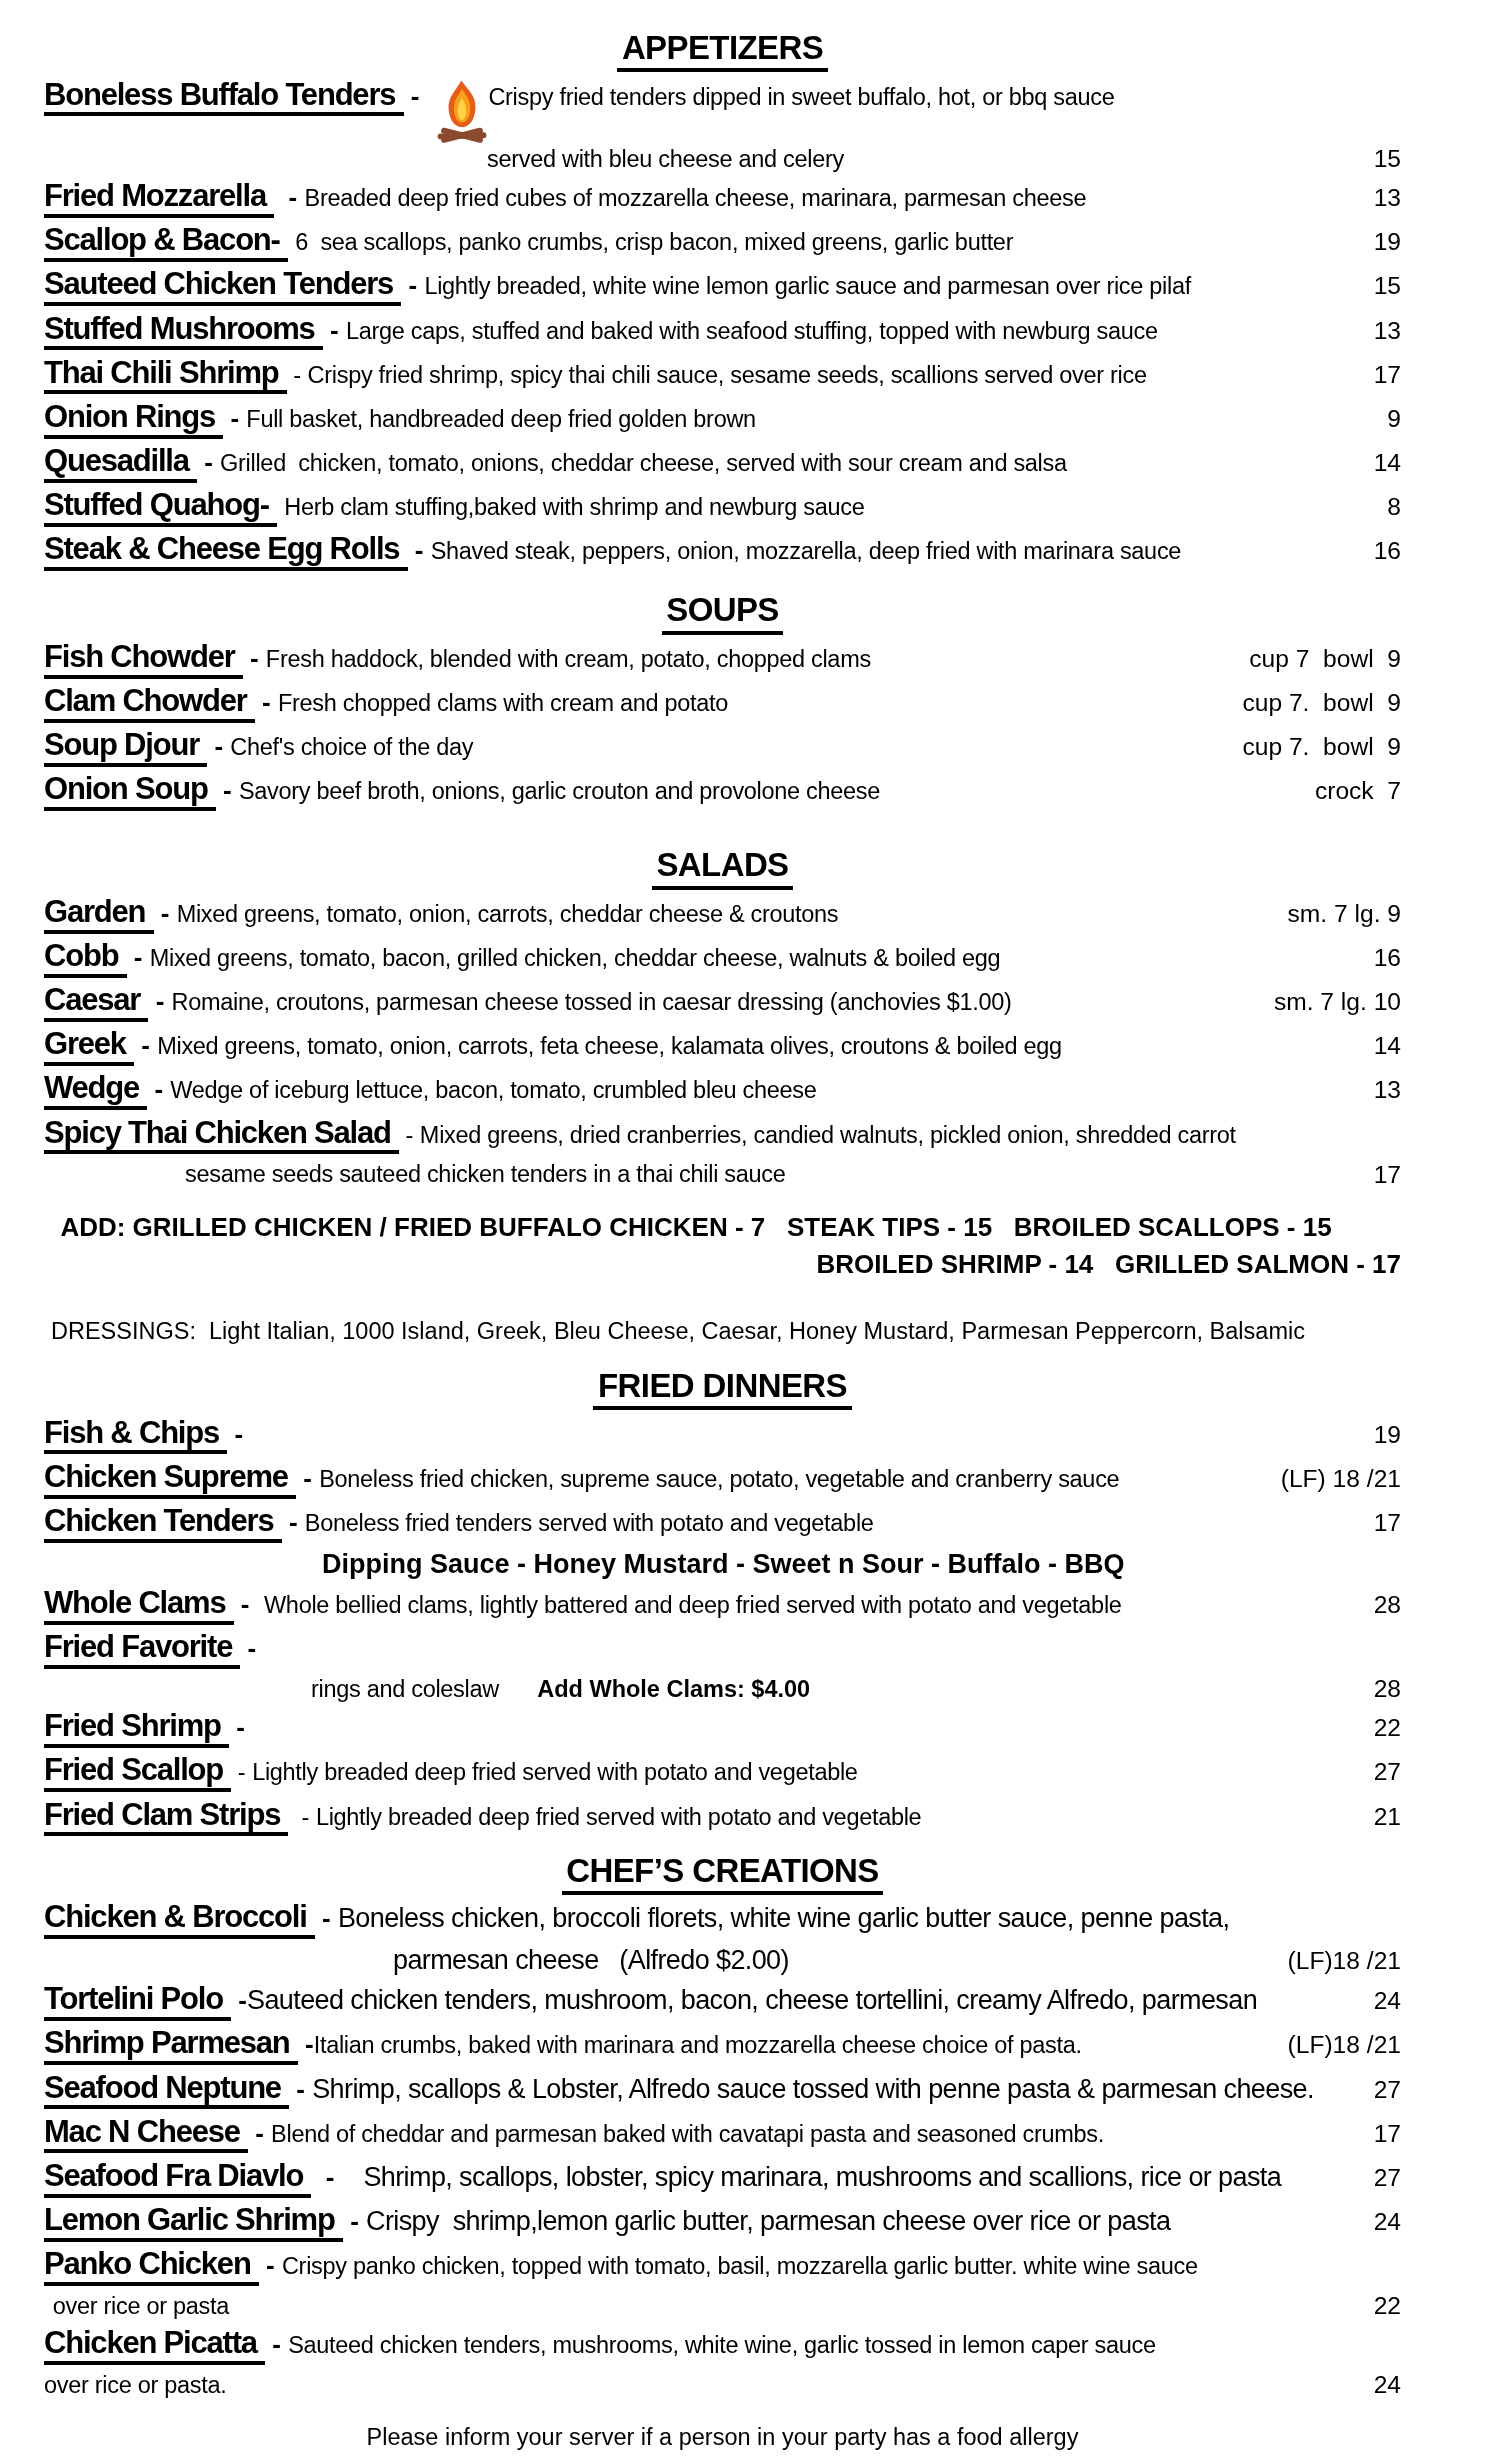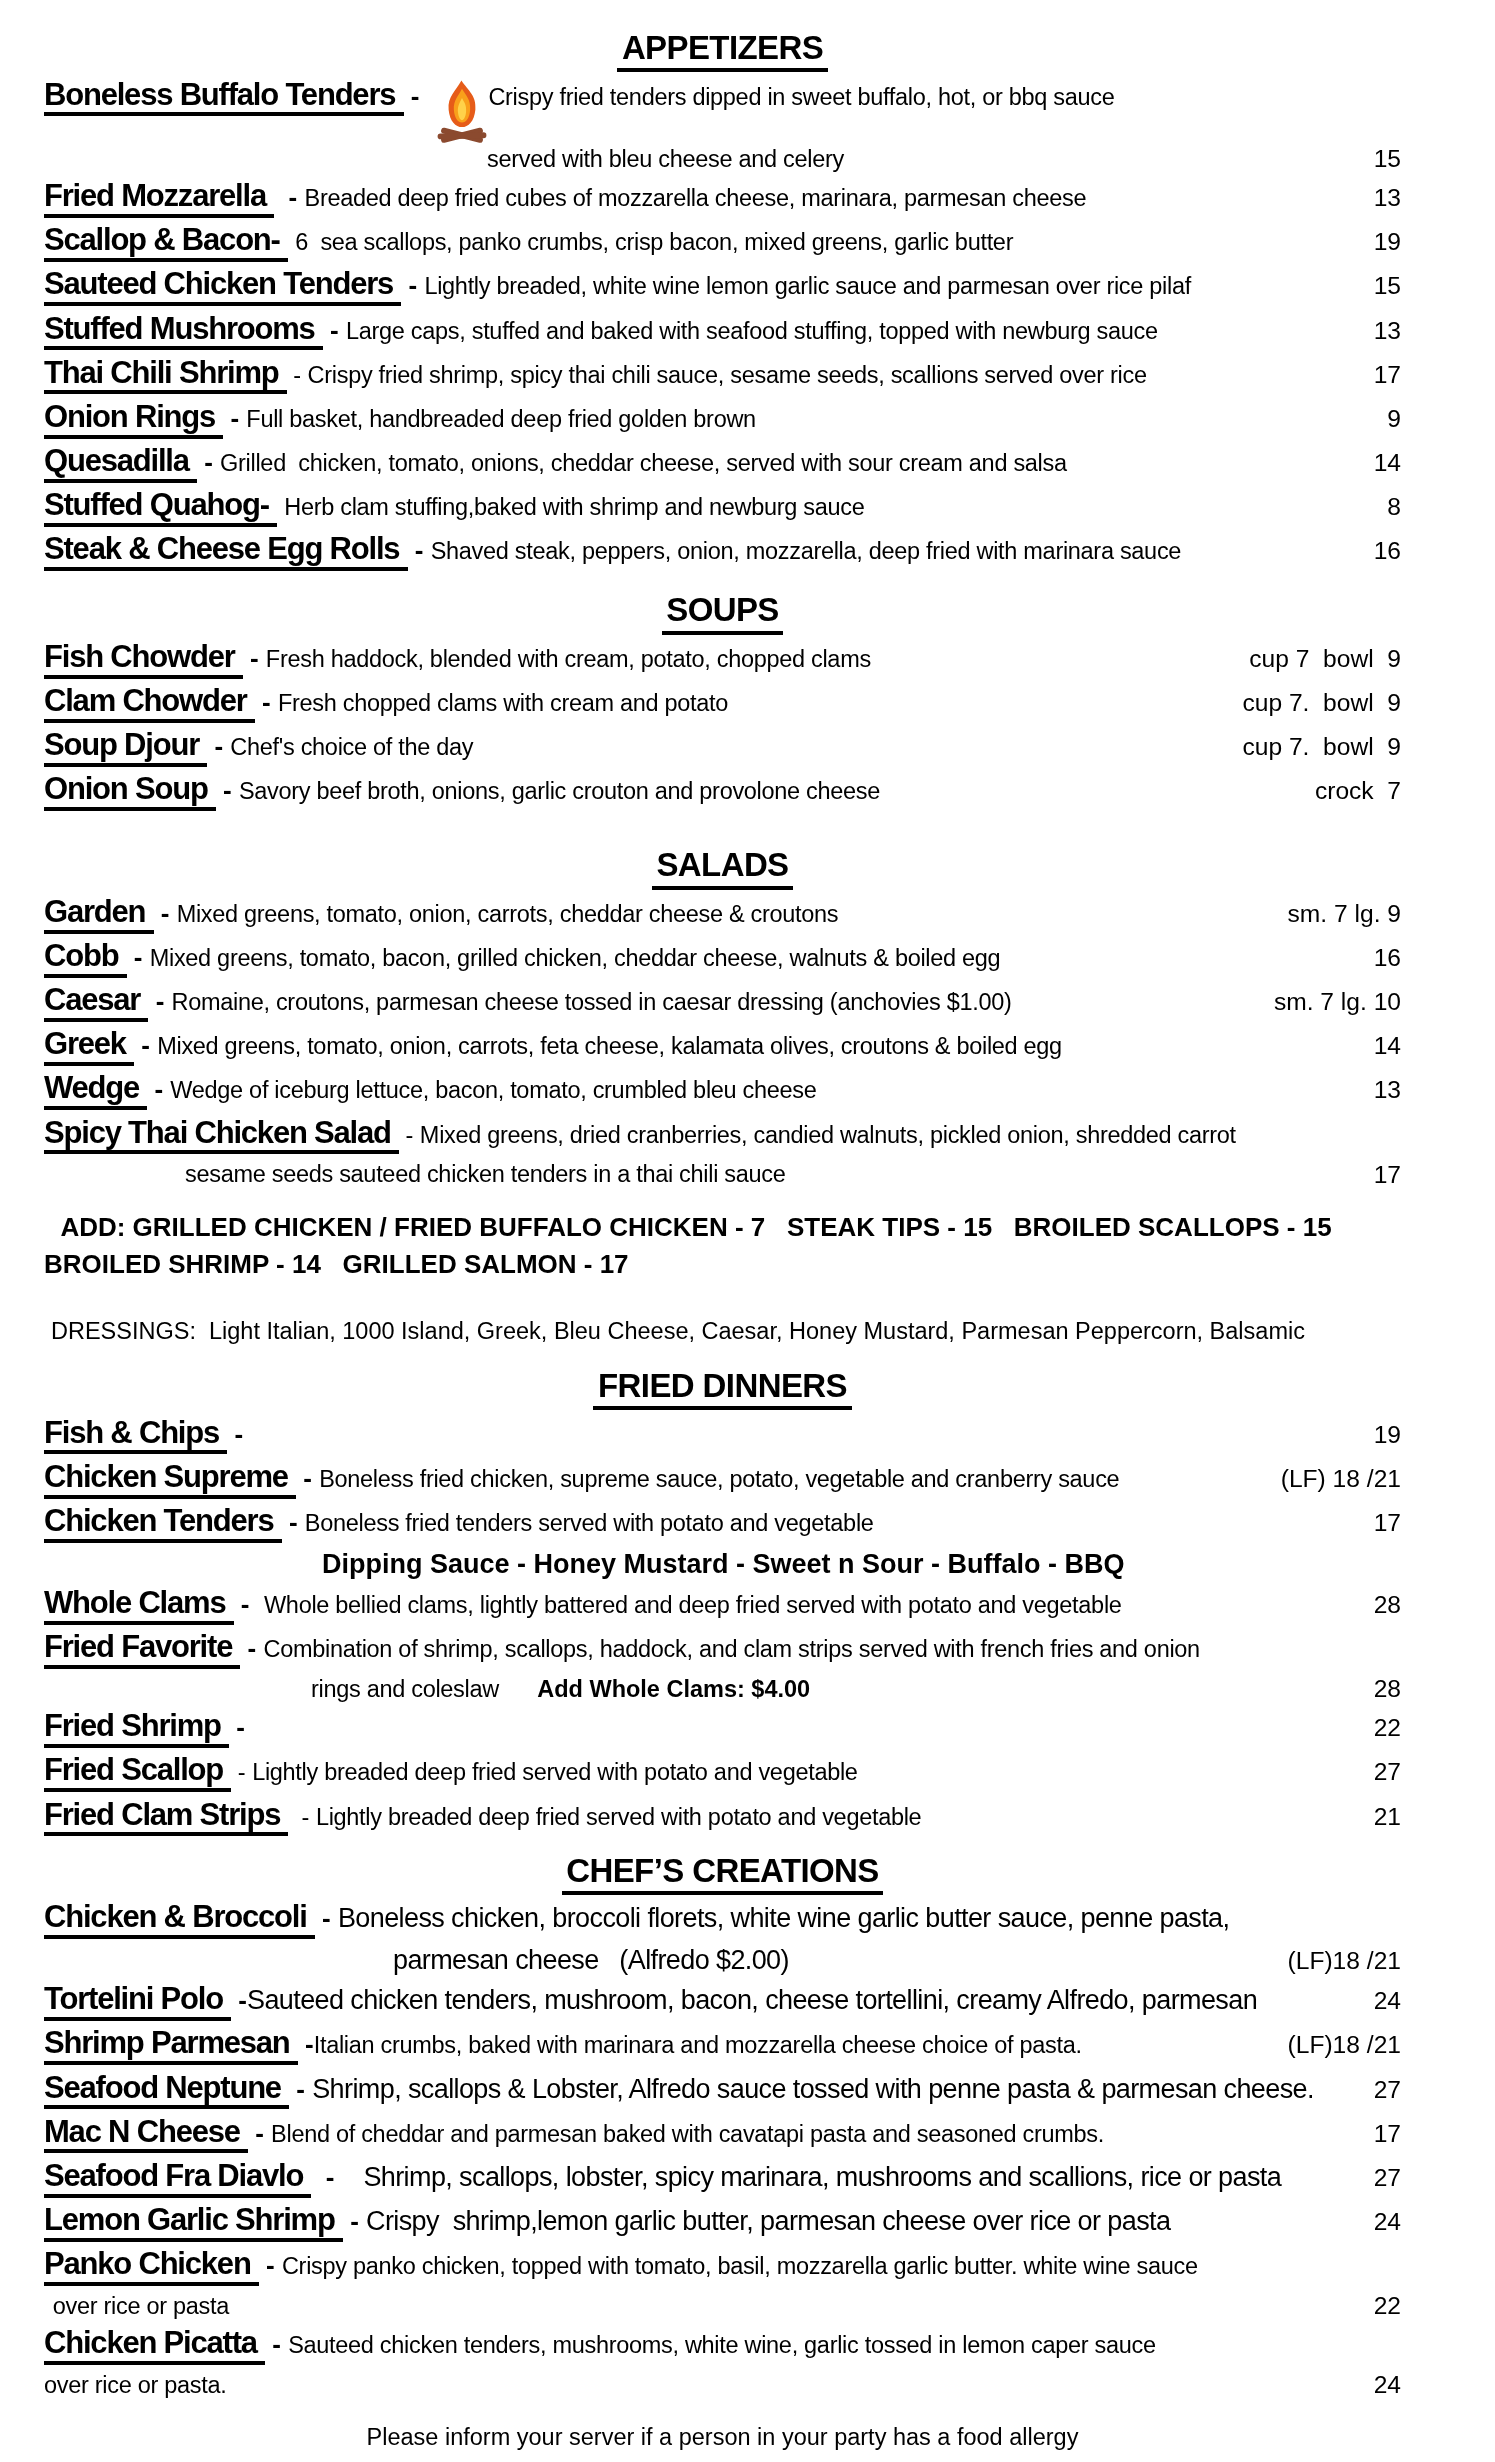--- a/index.html
+++ b/index.html
@@ -22,21 +22,21 @@
   .sep.thin{font-size:23.5px;font-weight:normal}
   .desc{font-size:23.5px;letter-spacing:-0.3px}
   .lg .desc{font-size:27px;letter-spacing:-0.6px}
   .price{margin-left:auto;font-size:24.6px;padding-left:14px;flex:0 0 auto}
   .line2{display:flex;align-items:baseline;white-space:pre;margin:1.2px 0 7px}
   .line2 .bold{font-weight:bold;font-size:23.5px}
   .subline{font-size:27px;font-weight:bold;margin:1.2px 0 7px;white-space:pre}
   .extra{font-size:26px;margin:5.9px 0;white-space:pre}
   .extra.first{margin-top:23.5px}
   .extra.bold-left{font-weight:bold;padding-left:16.4px}
-  .extra.bold-center{font-weight:bold;text-align:left}
+  .extra.bold-center{font-weight:bold;text-align:right}
   .extra.plain-left{font-size:23.5px;padding-left:7px}
   .extra.plain-center{font-size:23.5px;text-align:center}
   .extra.gap{margin-top:38px}
   .flame{align-self:center;margin:0 1.2px -5.9px 10.6px;flex:0 0 auto}
   footer{text-align:center;font-size:23.5px;margin-top:21px;line-height:1.45}
 </style>
 </head>
 <body>
 
 <div>
@@ -83,21 +83,21 @@
       <div class="extra bold-center">BROILED SHRIMP - 14   GRILLED SALMON - 17</div>
       <div class="extra plain-left gap">DRESSINGS:  Light Italian, 1000 Island, Greek, Bleu Cheese, Caesar, Honey Mustard, Parmesan Peppercorn, Balsamic</div>
     </section>
     <section class="menu-section sec-3">
       <h2 class="section-title"><span class="title-text">FRIED DINNERS</span></h2>
       <div class="item-row"><span class="name">Fish &amp; Chips</span><span class="sep"> - </span><span class="price">19</span></div>
       <div class="item-row"><span class="name">Chicken Supreme</span><span class="sep"> - </span><span class="desc">Boneless fried chicken, supreme sauce, potato, vegetable and cranberry sauce</span><span class="price">(LF) 18 /21</span></div>
       <div class="item-row"><span class="name">Chicken Tenders</span><span class="sep"> - </span><span class="desc">Boneless fried tenders served with potato and vegetable</span><span class="price">17</span></div>
       <div class="subline" style="padding-left: 278px;"><span>Dipping Sauce - Honey Mustard - Sweet n Sour - Buffalo - BBQ</span></div>
       <div class="item-row"><span class="name">Whole Clams</span><span class="sep"> -  </span><span class="desc">Whole bellied clams, lightly battered and deep fried served with potato and vegetable</span><span class="price">28</span></div>
-      <div class="item-row"><span class="name">Fried Favorite</span><span class="sep"> - </span><span class="desc">Combination of shrimp, scallops, haddock, and clam strips served with french fries and onion</span></div>
+      <div class="item-row"><span class="name">Fried Favorite</span><span class="sep"> - </span></div>
       <div class="line2" style="padding-left: 267px;"><span class="desc">rings and coleslaw</span><span class="bold">      Add Whole Clams: $4.00</span><span class="price">28</span></div>
       <div class="item-row"><span class="name">Fried Shrimp</span><span class="sep"> - </span><span class="price">22</span></div>
       <div class="item-row"><span class="name">Fried Scallop</span><span class="sep thin"> - </span><span class="desc">Lightly breaded deep fried served with potato and vegetable</span><span class="price">27</span></div>
       <div class="item-row"><span class="name">Fried Clam Strips</span><span class="sep thin">  - </span><span class="desc">Lightly breaded deep fried served with potato and vegetable</span><span class="price">21</span></div>
     </section>
     <section class="menu-section sec-4">
       <h2 class="section-title"><span class="title-text">CHEF’S CREATIONS</span></h2>
       <div class="item-row lg"><span class="name">Chicken &amp; Broccoli</span><span class="sep"> - </span><span class="desc">Boneless chicken, broccoli florets, white wine garlic butter sauce, penne pasta,</span></div>
       <div class="line2 lg" style="padding-left: 349px; gap: 48px;"><span class="desc">parmesan cheese   (Alfredo $2.00)</span><span class="price">(LF)18 /21</span></div>
       <div class="item-row lg"><span class="name">Tortelini Polo</span><span class="sep"> -</span><span class="desc">Sauteed chicken tenders, mushroom, bacon, cheese tortellini, creamy Alfredo, parmesan</span><span class="price">24</span></div>

